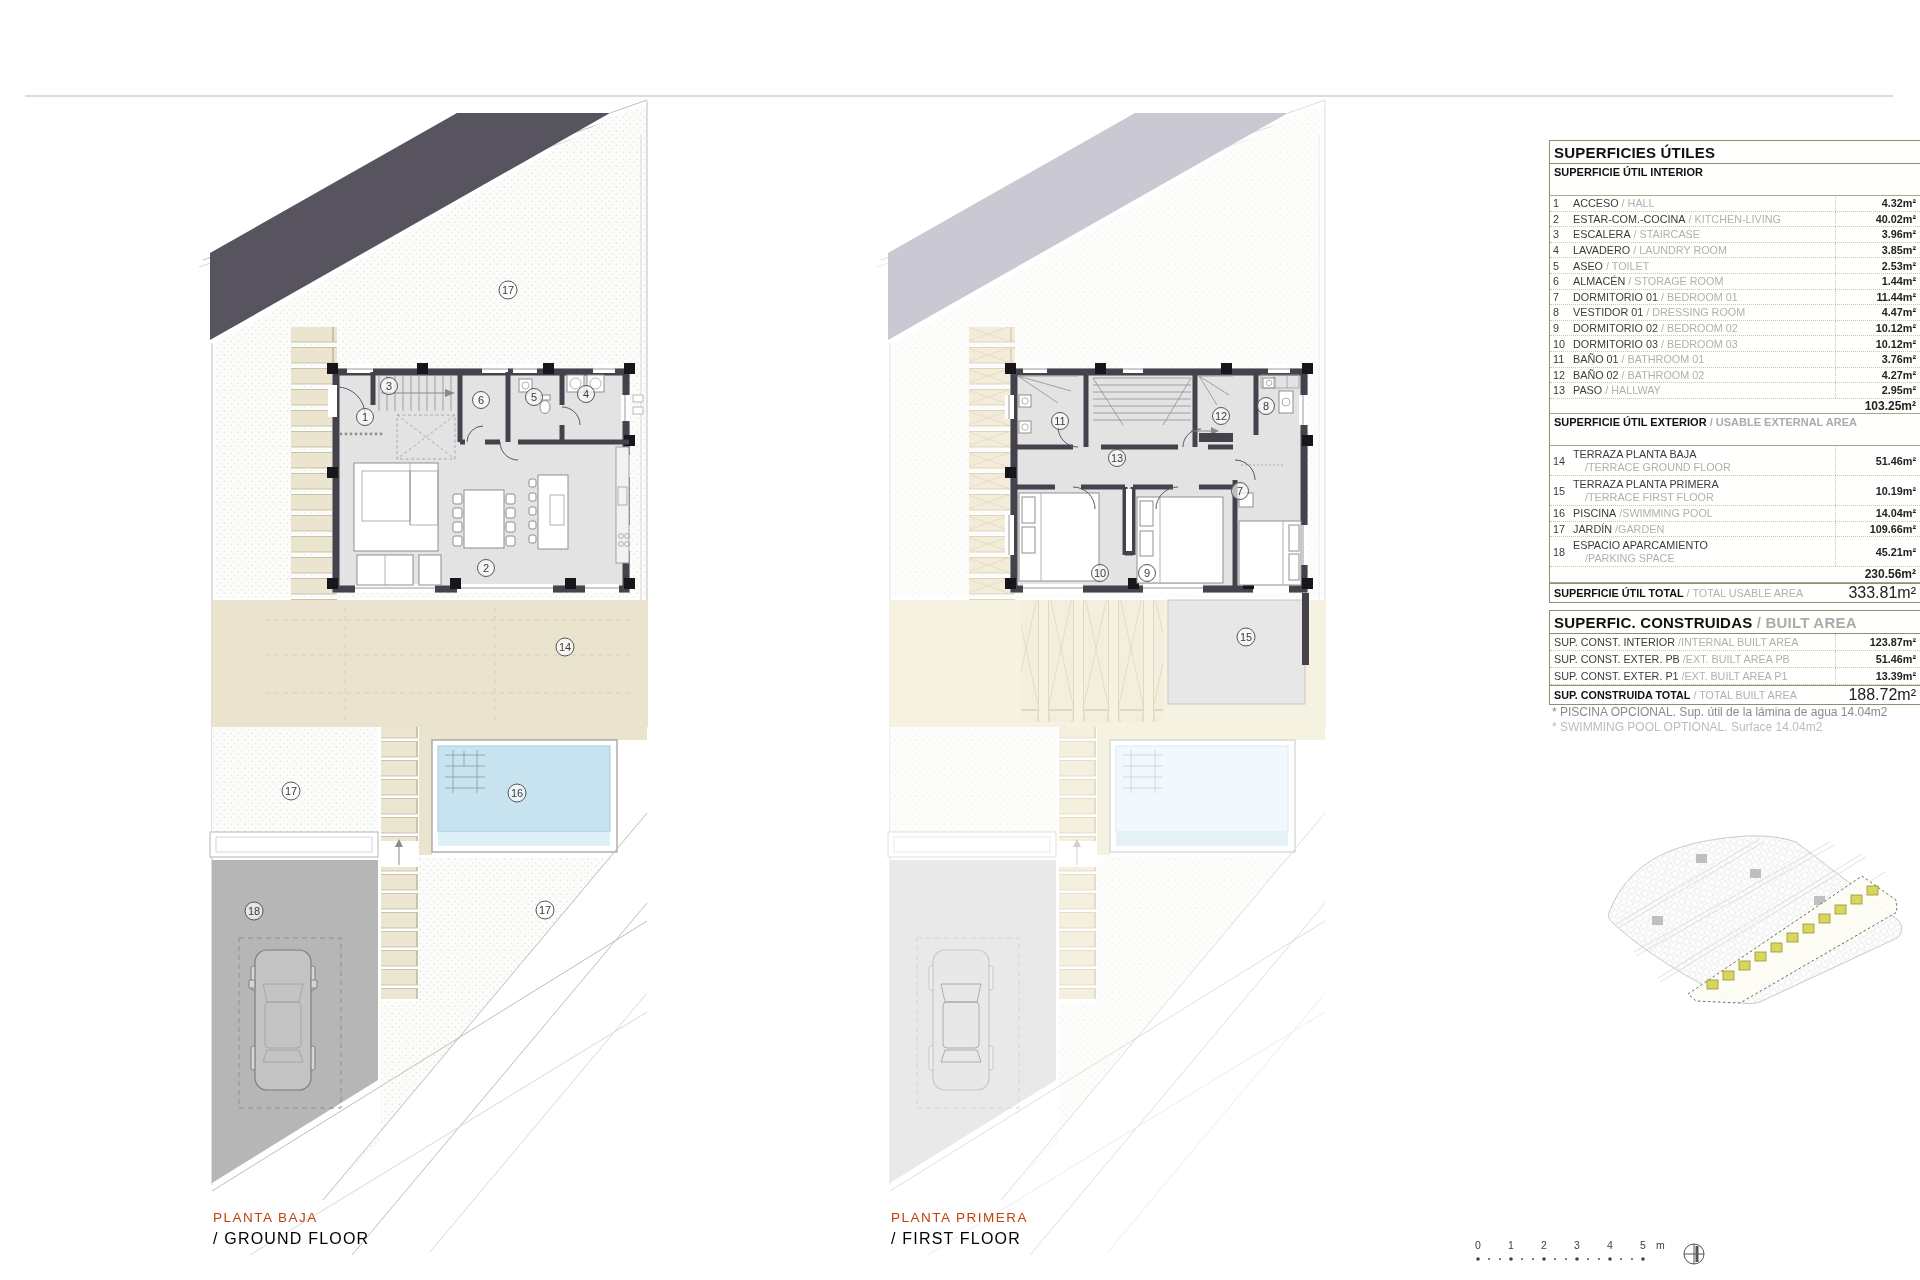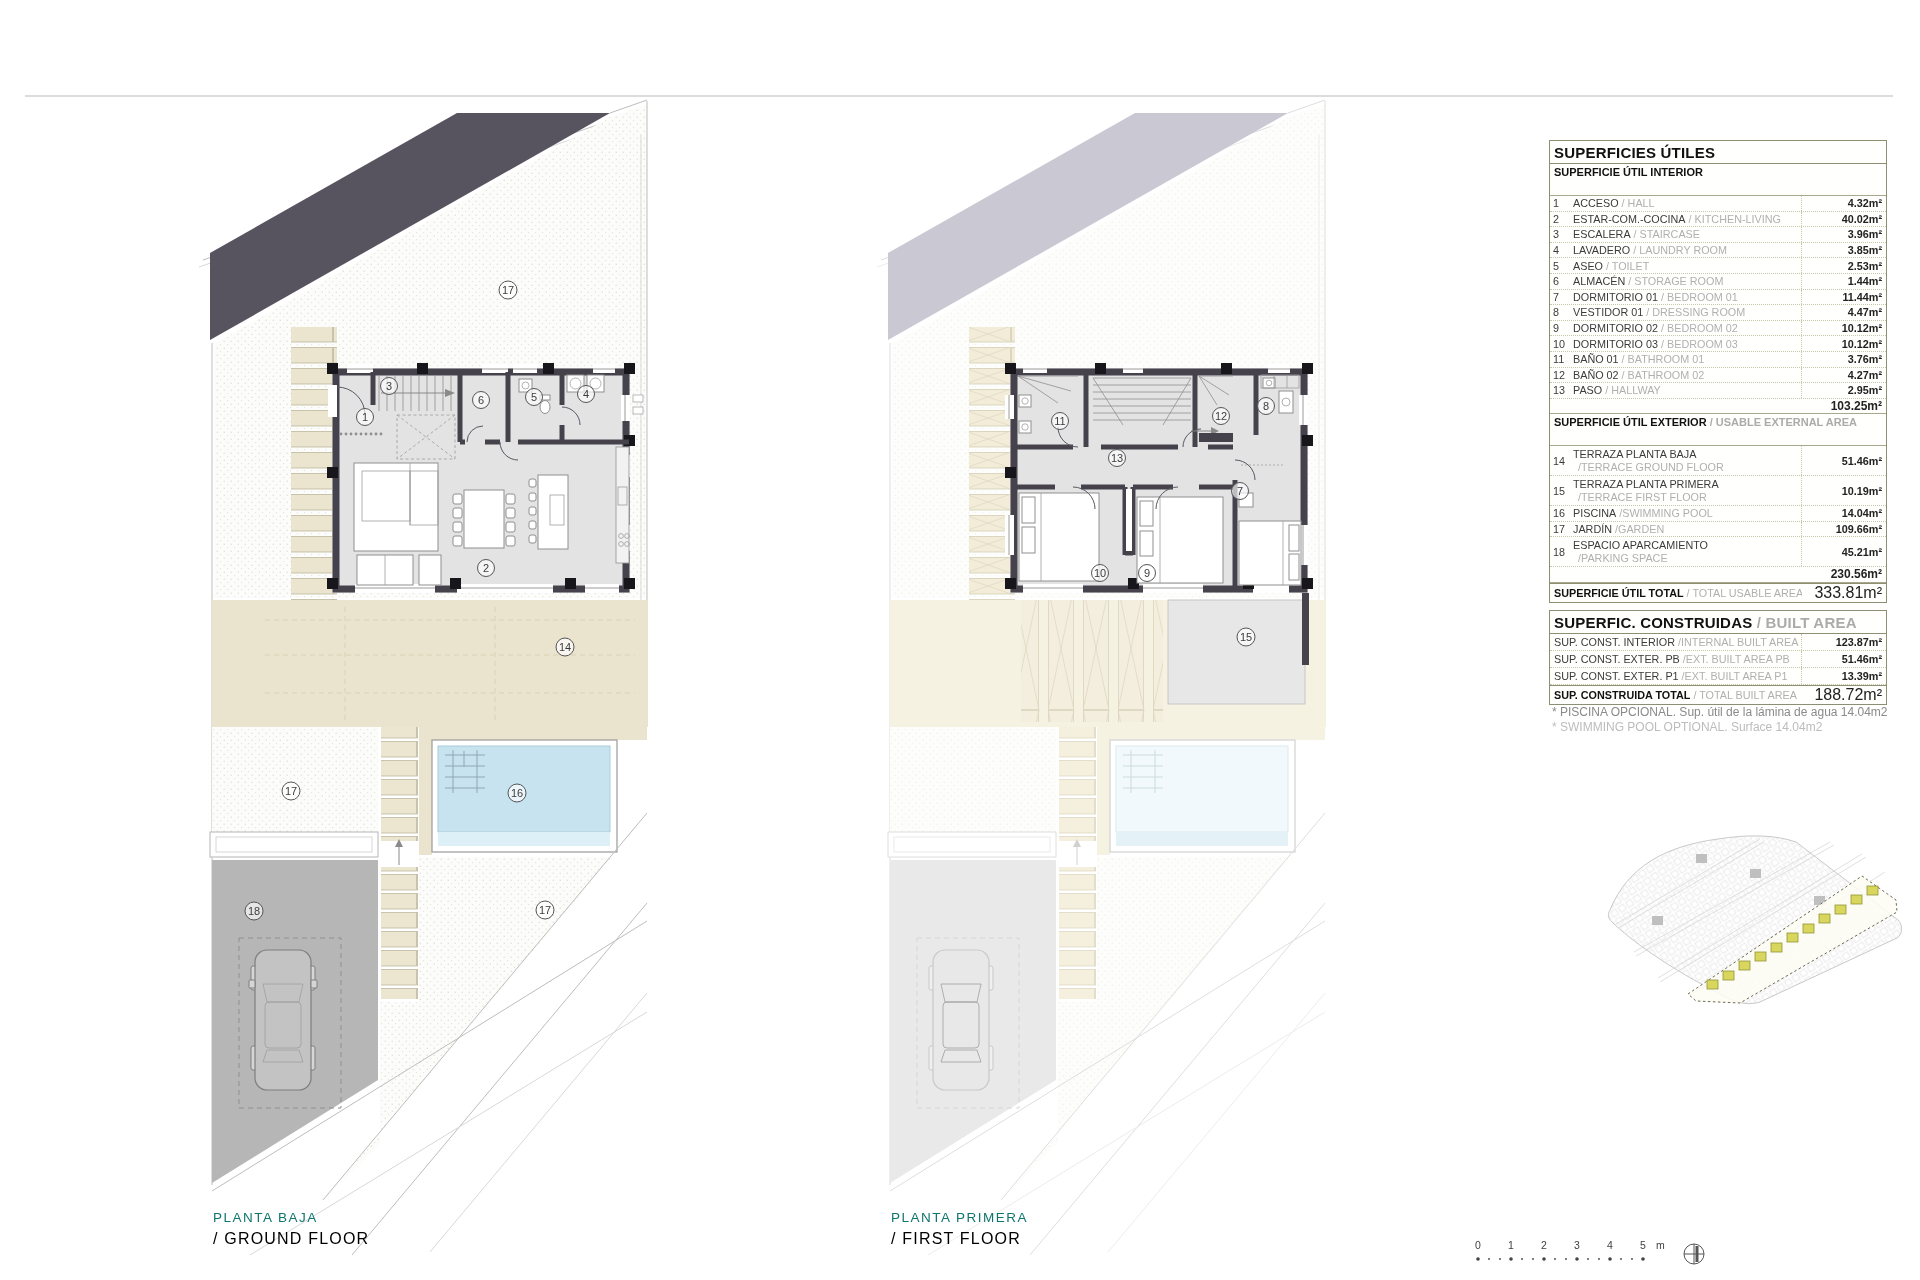--- a/index.html
+++ b/index.html
@@ -59,39 +59,39 @@
   .hat{stroke:#8f8f8f;stroke-width:.8;fill:none}
   .dashx{stroke:#9c9c9c;stroke-width:.8;fill:none;stroke-dasharray:3 2.5}
   .arc{stroke:#5a5762;stroke-width:1;fill:none}
   .ter15{fill:#e7e7e7;stroke:#c6c6c6;stroke-width:1}
   .perg{fill:url(#pergX)}
   .rmC{fill:#ffffff;fill-opacity:.65;stroke:#55555a;stroke-width:1}
   .rmT{font-size:11px;fill:#3c3c3c}
   .acu{fill:#fff;stroke:#a9a9a9;stroke-width:.8}
 
   
-  .ptitle{position:absolute;font-size:13.5px;letter-spacing:1.5px;color:#0f766e}
+  .ptitle{position:absolute;font-size:13.5px;letter-spacing:1.5px;color:#c2410c}
   .psub{position:absolute;font-size:16px;letter-spacing:1.2px;color:#000000}
 
   
-  .tbl{position:absolute;left:1549px;width:338px;background:#fffffe;border:1.5px solid #8e8e72;box-sizing:border-box}
+  .tbl{position:absolute;left:1549px;width:372px;background:#fffffe;border:1.5px solid #8e8e72;box-sizing:border-box}
   .t-title{border-bottom:1.5px solid #8e8e72;font-weight:bold;font-size:15px;color:#111;
     padding:3px 4px 2px 4px;letter-spacing:.2px}
   .t-title .en{font-weight:bold}
   .t-sub{border-bottom:1px solid #a8a88c;font-weight:bold;font-size:11px;color:#111;padding:2px 4px 17px 4px}
   .t-sub .en{font-weight:bold;color:#ababab}
   .r{display:flex;align-items:center;border-bottom:1px dotted #c7c7ab;font-size:10.8px;min-height:15.6px;box-sizing:border-box}
   .r .n{width:20px;padding-left:3px;color:#3b3b3b;flex:none}
   .r .lbl{flex:1;overflow:hidden;white-space:nowrap}
   .r .es{color:#3b3b3b}
   .r .en{color:#b0b0b0;margin-left:3px}
   .r .v{width:80px;flex:none;text-align:center;padding-right:4px;border-left:1px dotted #c7c7ab;
     align-self:stretch;display:flex;align-items:center;justify-content:flex-end;color:#222;font-weight:600}
   .r2 .lbl{white-space:normal;line-height:1.15;padding:2px 0}
-  .r2 .lbl .en{display:block;margin-left:5px}
+  .r2 .lbl .en{display:block;margin-left:12px}
   .r.sub{justify-content:flex-end;border-bottom:1px solid #a8a88c}
   .r.sub .v{border-left:none;font-weight:bold;font-size:12px}
   .r.tot{border-top:1.5px solid #8e8e72;border-bottom:none;min-height:19px}
   .r.tot .lbl{padding-left:4px}
   .r.tot .es{font-weight:bold;color:#111}
   .r.tot .v{font-weight:normal;font-size:16px;border-left:none}
   .foot{position:absolute;left:1552px;font-size:12px;line-height:15px}
   .foot .f1{color:#8a8a8a}
   .foot .f2{color:#bcbcbc}
 

